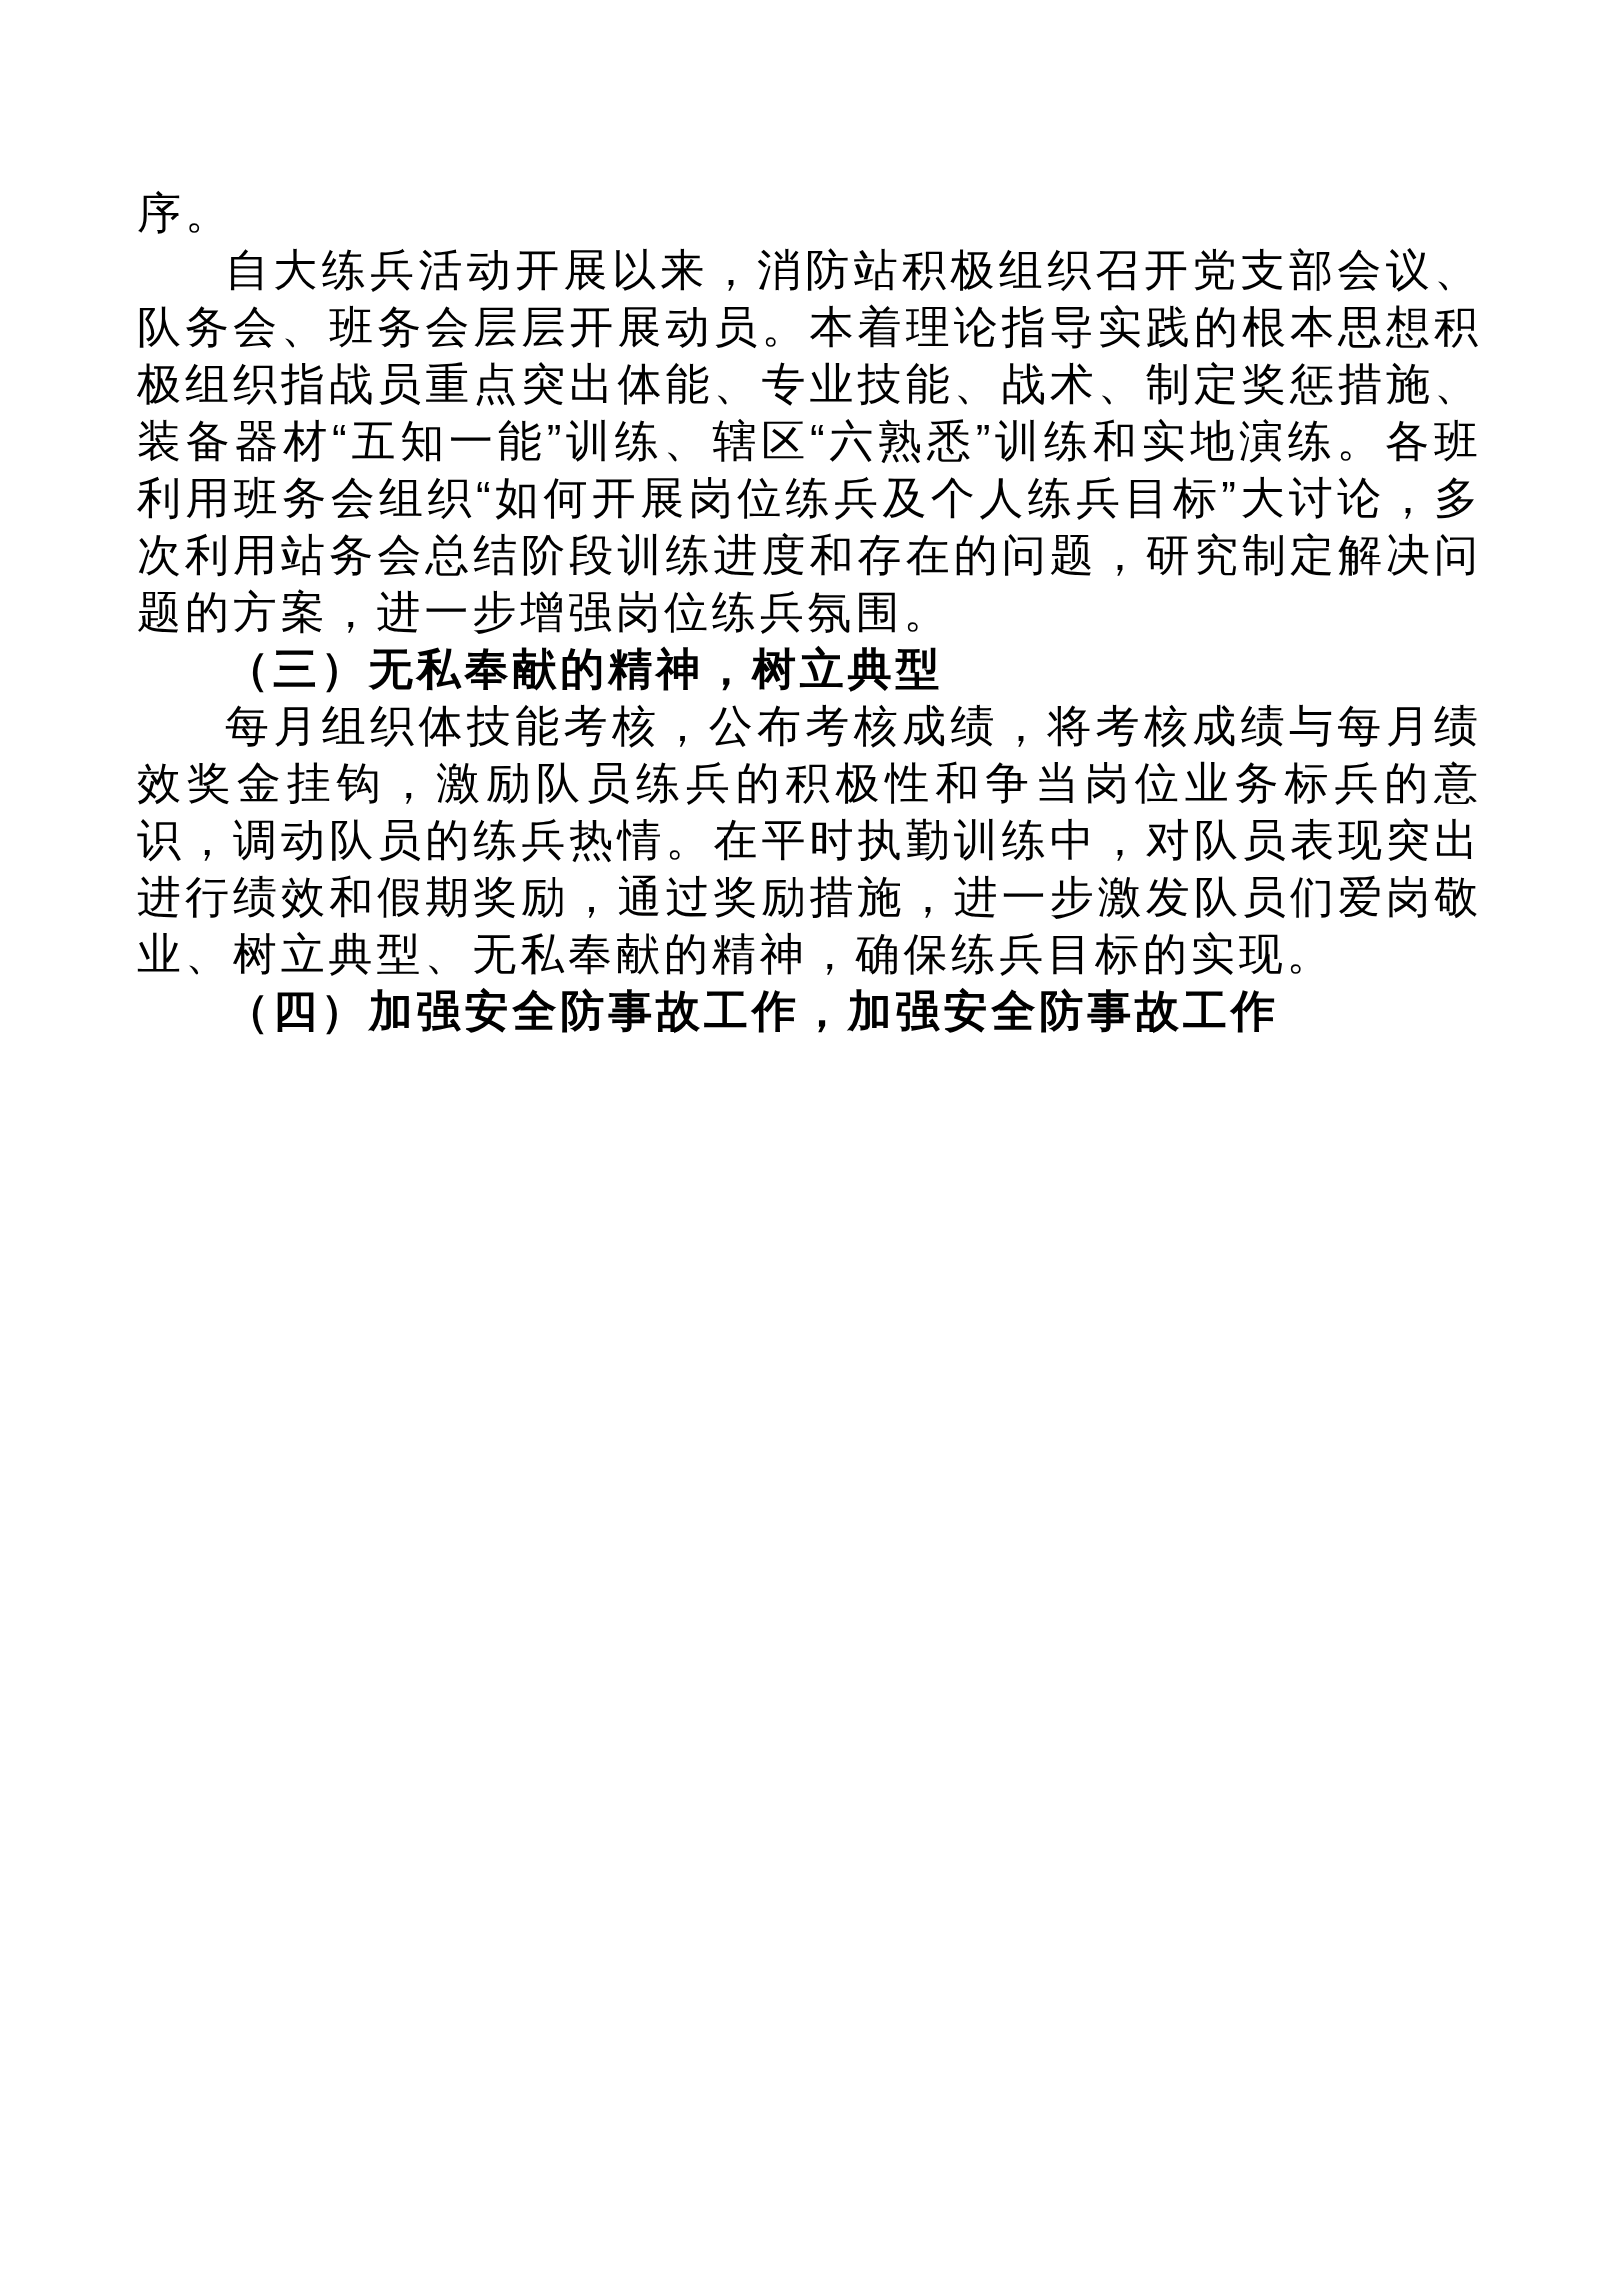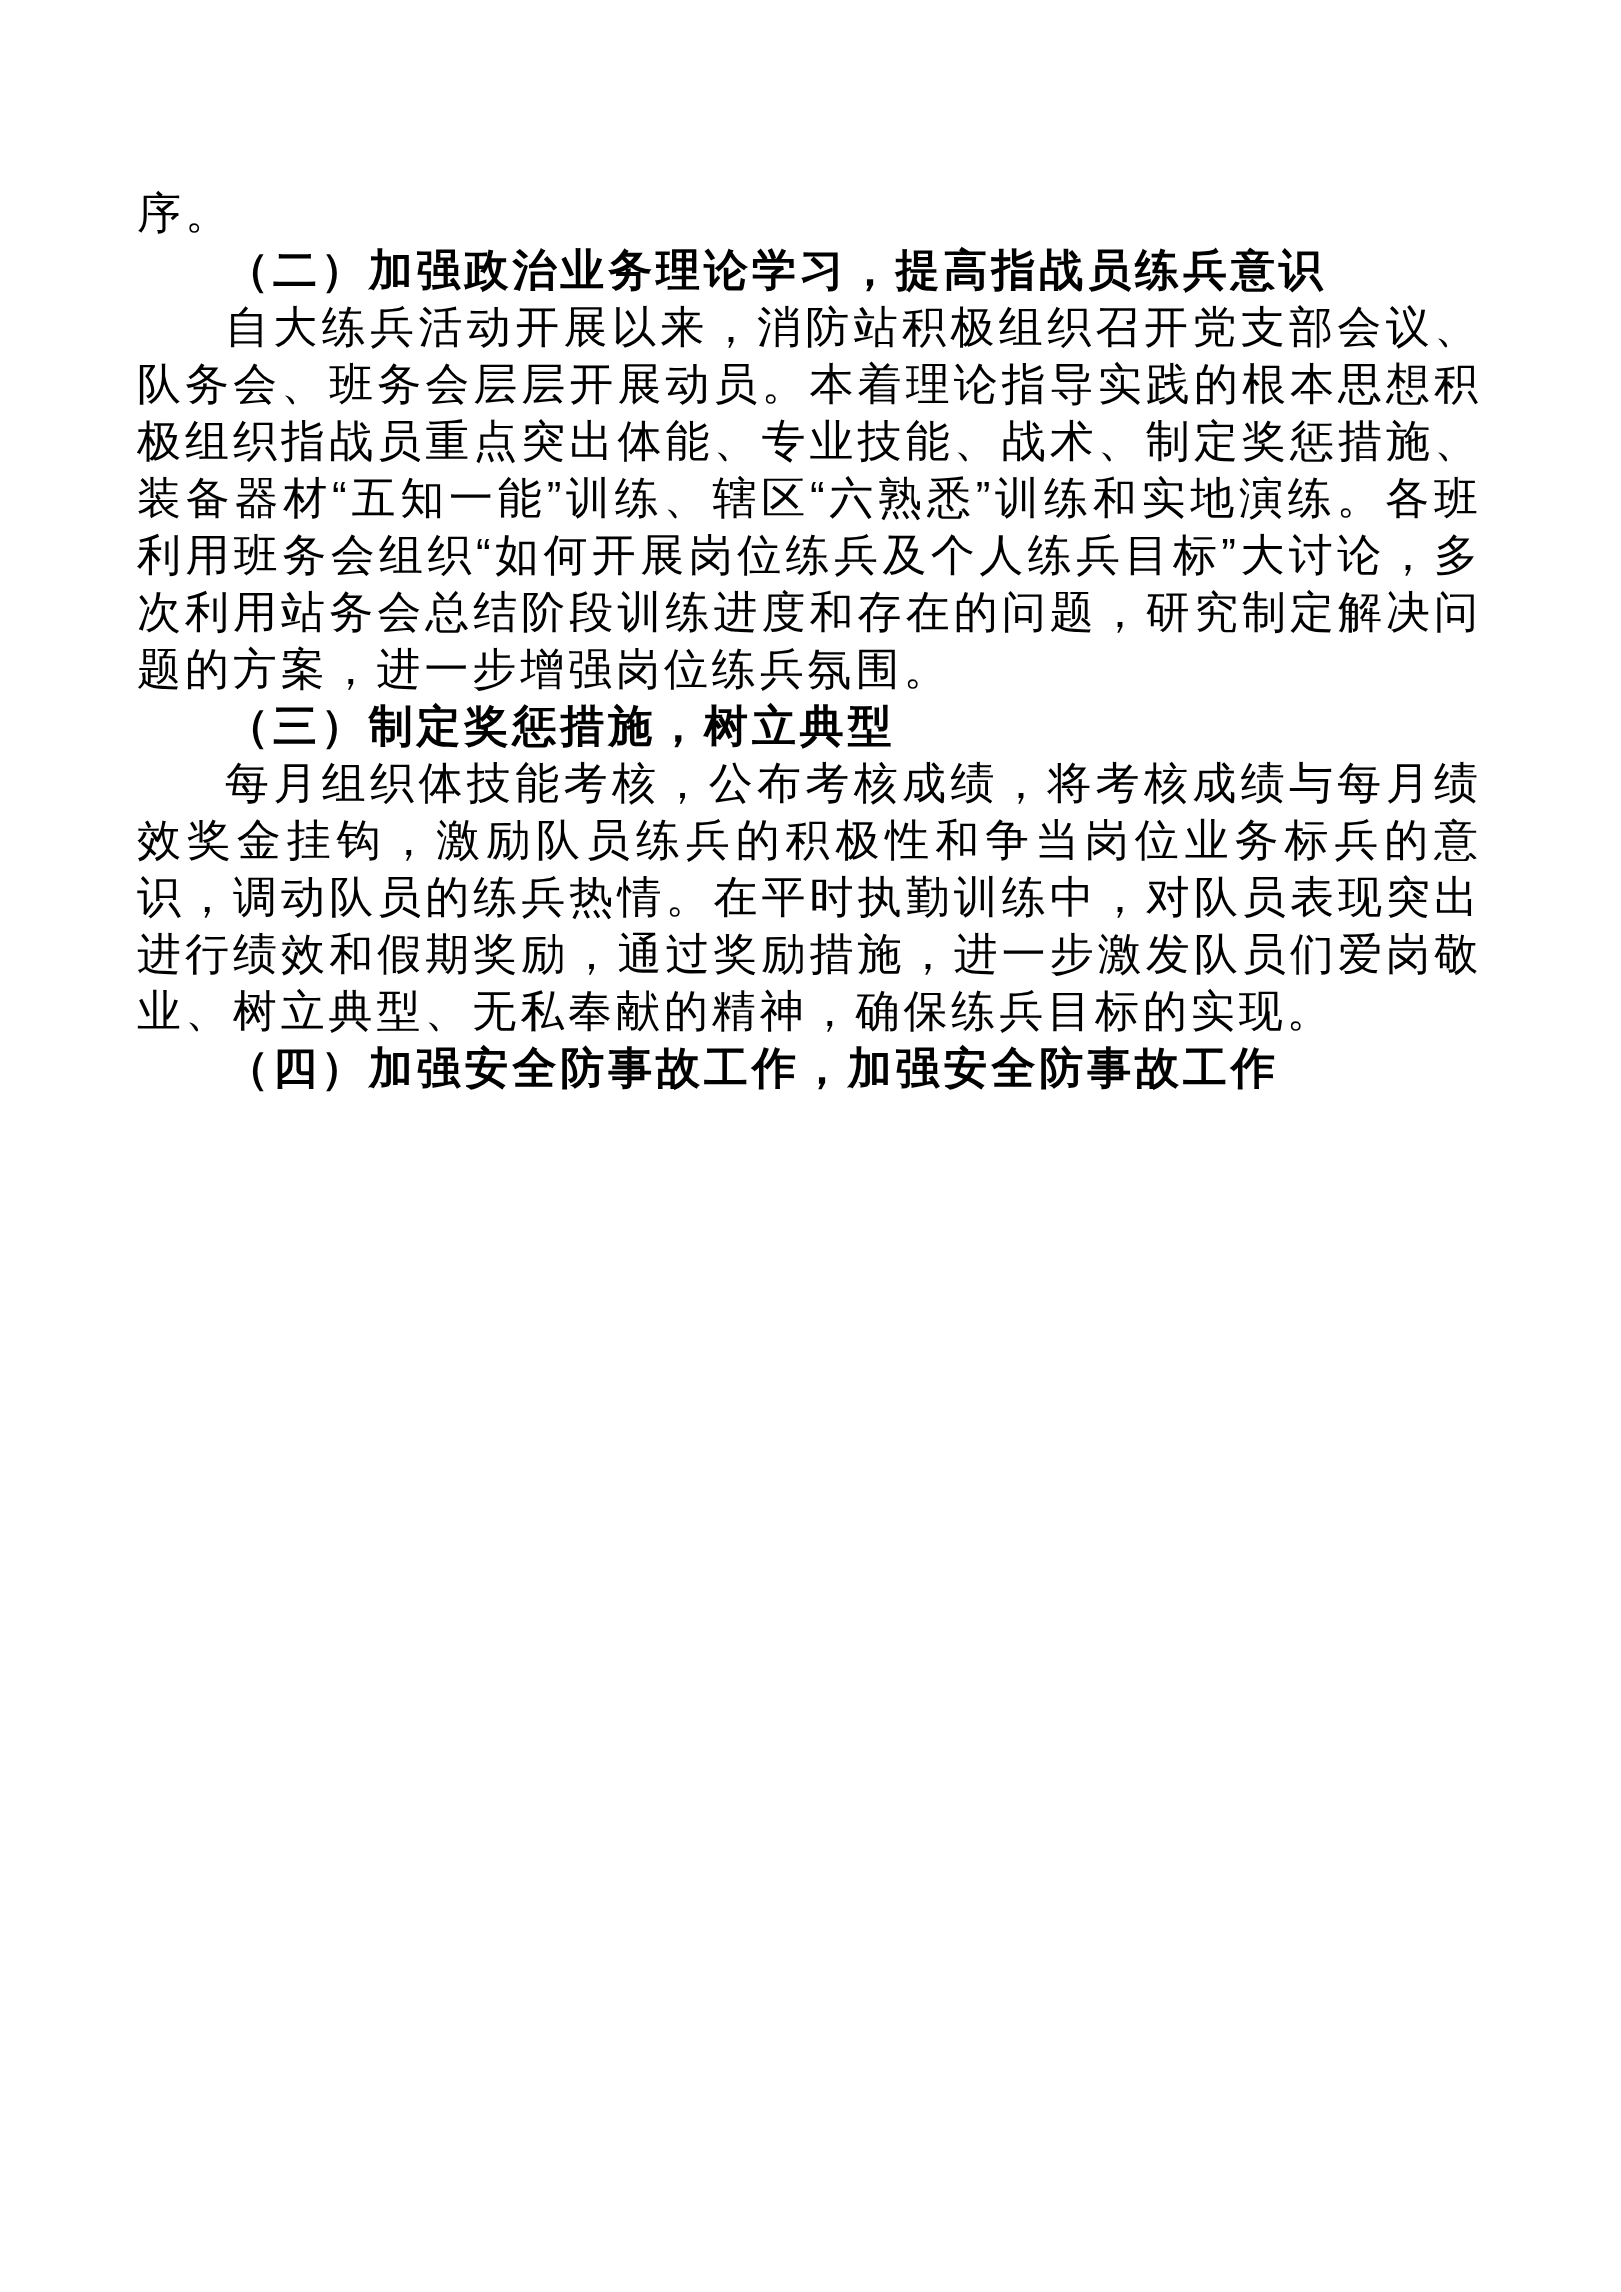--- a/index.html
+++ b/index.html
@@ -46,25 +46,24 @@
   }
 </style>
 </head>
 <body>
 
 <div class="page">
   <div class="doc-body">
 
     <p class="para no-indent">序。</p>
 
-    <h2 class="heading">（二）加强政治业务理论学习，提高指战员练兵意识</h2>
 
     <p class="para">自大练兵活动开展以来，消防站积极组织召开党支部会议、队务会、班务会层层开展动员。本着理论指导实践的根本思想积极组织指战员重点突出体能、专业技能、战术、制定奖惩措施、装备器材“五知一能”训练、辖区“六熟悉”训练和实地演练。各班利用班务会组织“如何开展岗位练兵及个人练兵目标”大讨论，多次利用站务会总结阶段训练进度和存在的问题，研究制定解决问题的方案，进一步增强岗位练兵氛围。</p>
 
-    <h2 class="heading">（三）制定奖惩措施，树立典型</h2>
+    <h2 class="heading">（三）无私奉献的精神，树立典型</h2>
 
     <p class="para">每月组织体技能考核，公布考核成绩，将考核成绩与每月绩效奖金挂钩，激励队员练兵的积极性和争当岗位业务标兵的意识，调动队员的练兵热情。在平时执勤训练中，对队员表现突出进行绩效和假期奖励，通过奖励措施，进一步激发队员们爱岗敬业、树立典型、无私奉献的精神，确保练兵目标的实现。</p>
 
     <h2 class="heading">（四）加强安全防事故工作，加强安全防事故工作</h2>
 
 
   </div>
 </div>
 
 

